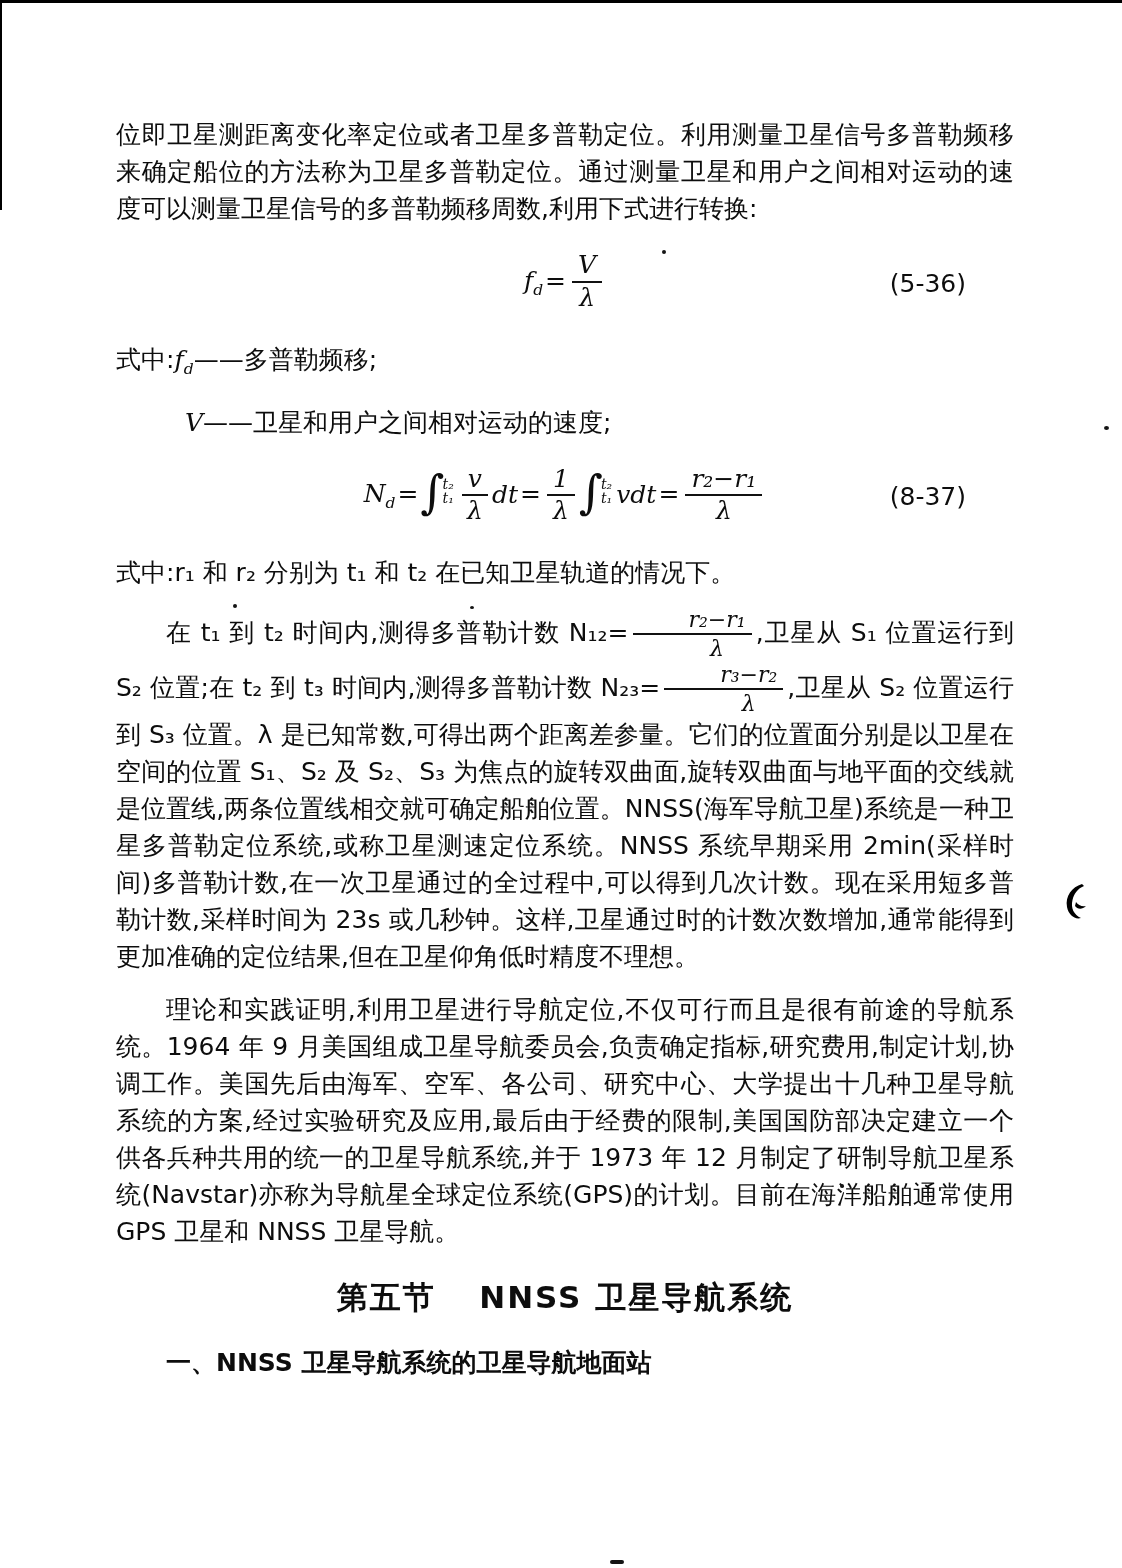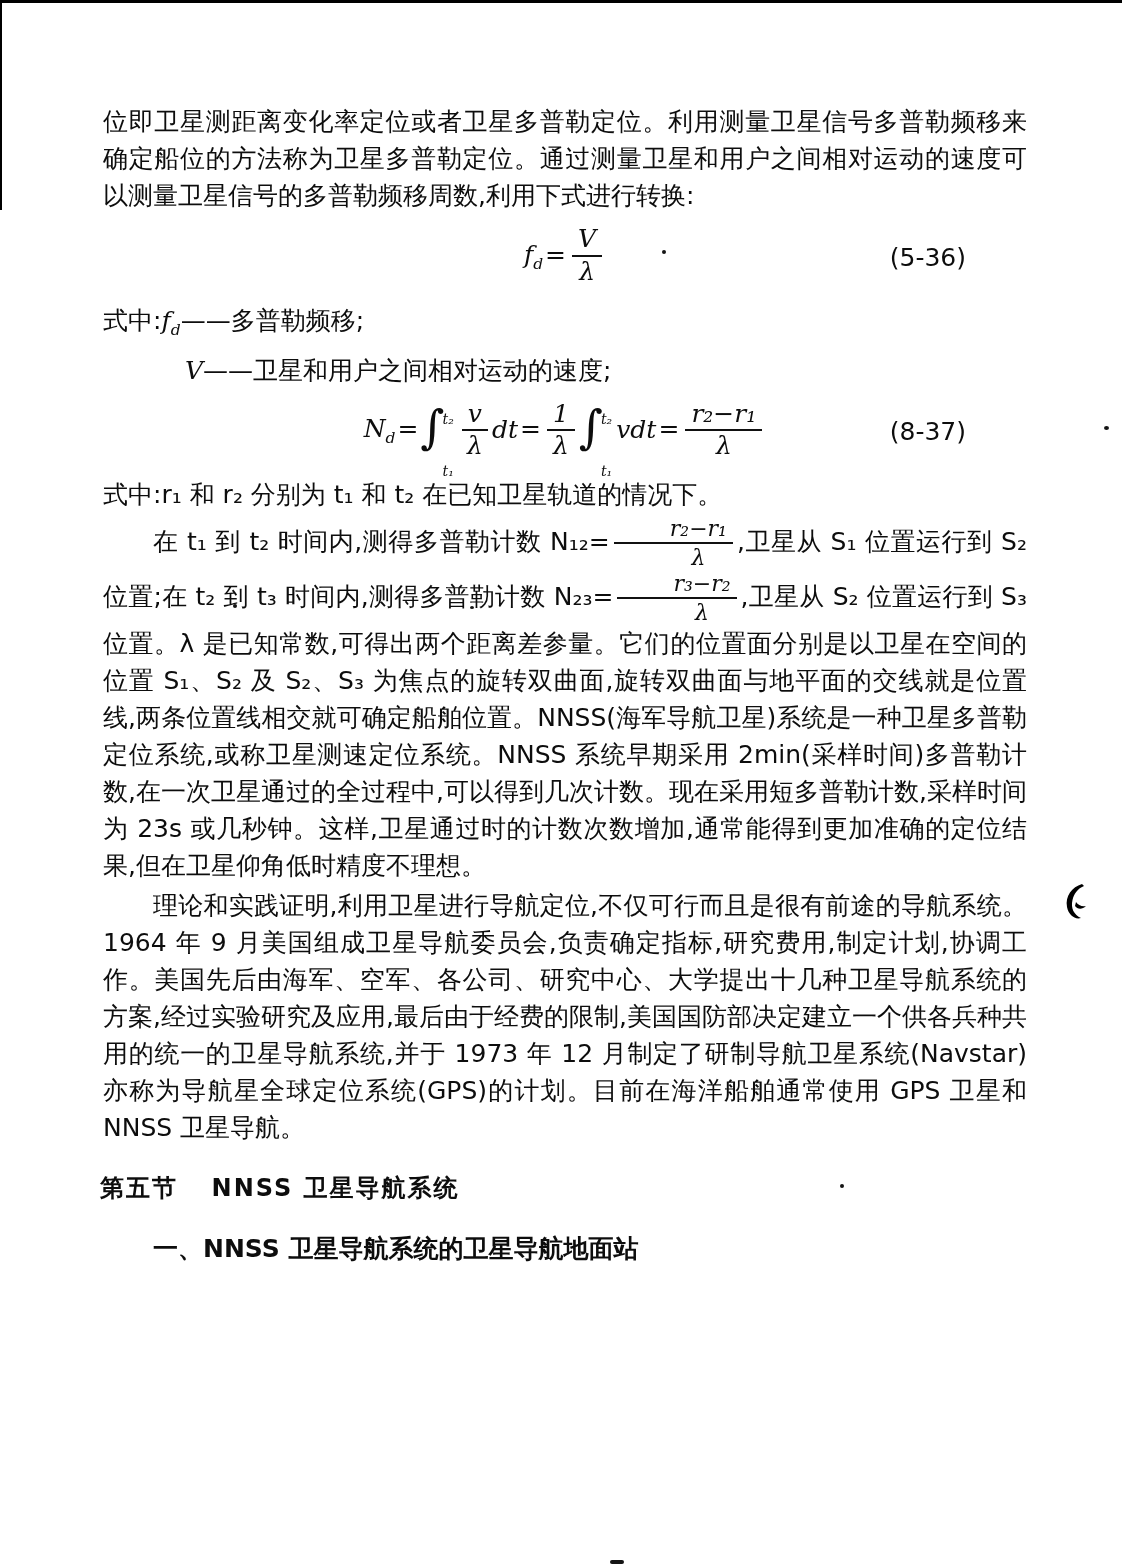--- a/index.html
+++ b/index.html
@@ -9,21 +9,21 @@
     font-family:"DejaVu Sans", sans-serif;
     position:relative; overflow:hidden;
   }
   .page {
     position:absolute; inset:0;
     padding:100px 92px 0 100px;
     box-sizing:border-box;
     font-size:25px; line-height:37px;
     text-align:justify;
   }
-  p { margin:3px; }
+  p { margin:16px; }
   .indent { text-indent:2em; }
   .where-sub { margin-left:3.4em; }
   .math { font-family:"DejaVu Serif", serif; font-style:italic; }
   .mrel { font-family:"DejaVu Serif", serif; font-style:normal; padding:0 2px; }
   sub { font-size:62%; }
   
   .eqrow {
     position:relative; text-align:center; text-indent:0;
     padding:8px 0 12px; line-height:1.2;
   }
@@ -35,25 +35,25 @@
     display:inline-flex; flex-direction:column; vertical-align:middle;
     text-align:center; line-height:1.15; margin:0 4px;
   }
   .frac .num { border-bottom:2px solid #111; padding:0 6px 1px; display:block; }
   .frac .den { padding-top:1px; display:block; }
   .inline-frac { font-size:88%; }
   .bigint { font-size:185%; vertical-align:middle; position:relative; top:-3px; }
   .ilims {
     display:inline-flex; flex-direction:column; 
     height:2.6em; font-size:56%; vertical-align:middle;
-    margin:0 4px 0 -2px; line-height:1; font-style:italic;gap:38px;
+    margin:0 4px 0 -2px; line-height:1; font-style:italic;
   }
   
   .section-heading {
-    font-weight:bold; font-size:24px;
+    text-align:center; font-weight:bold; font-size:31px;
     margin:26px 0 24px; text-indent:0; letter-spacing:2px; line-height:1.4;
   }
   .section-heading .kicker { margin-right:1.4em; }
   .subheading { font-weight:bold; }
   
   .edge-top { position:absolute; top:0; left:0; width:1122px; height:3px; background:#000; }
   .edge-left { position:absolute; top:0; left:0; width:2px; height:210px; background:#000; }
   .speck { position:absolute; background:#141414; border-radius:50%; }
   .sp1 { left:662px; top:250px; width:4px; height:4px; }
   .sp2 { left:1104px; top:426px; width:5px; height:4px; }

